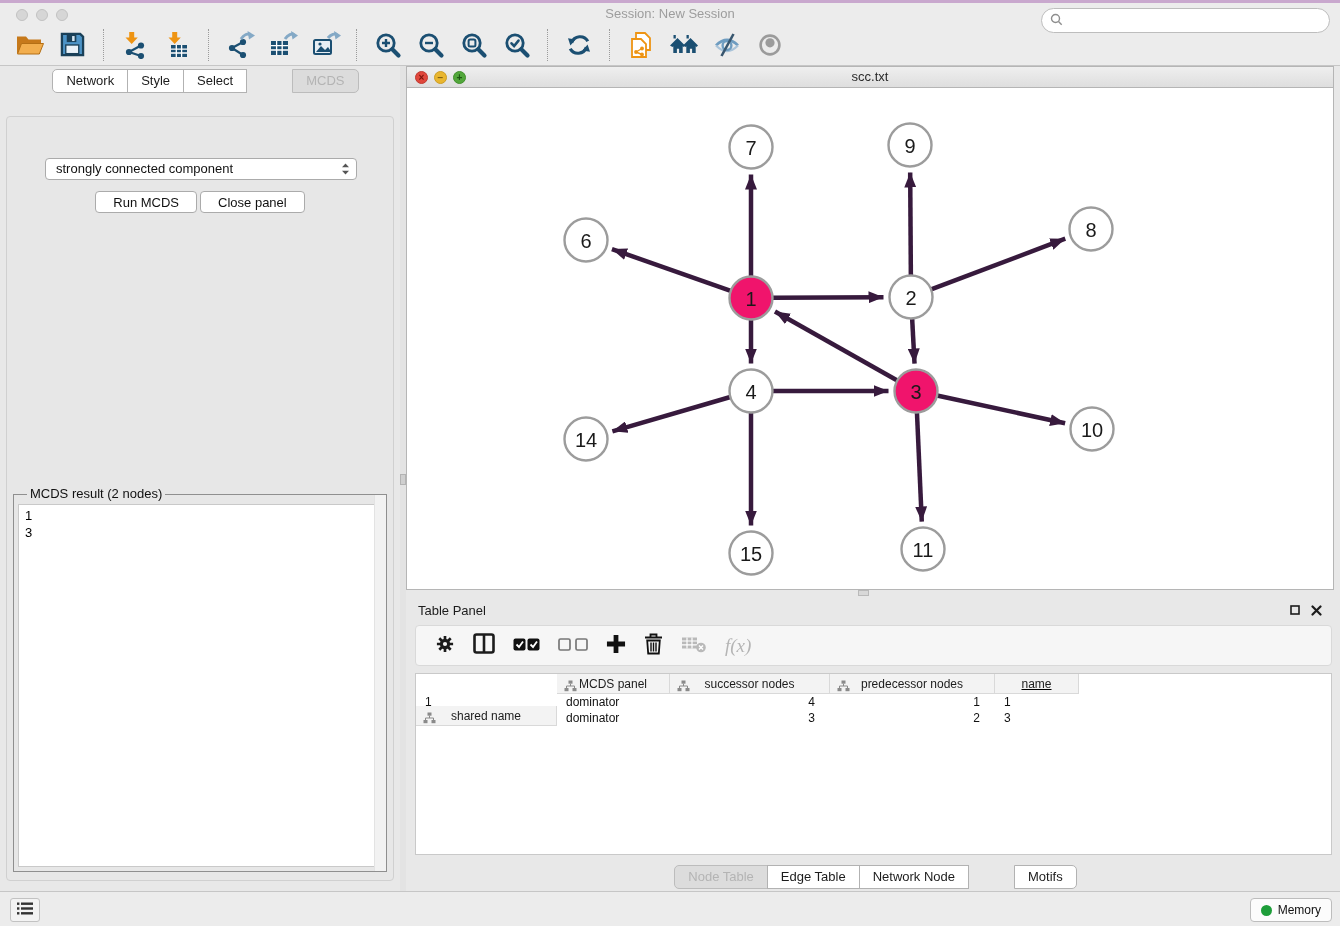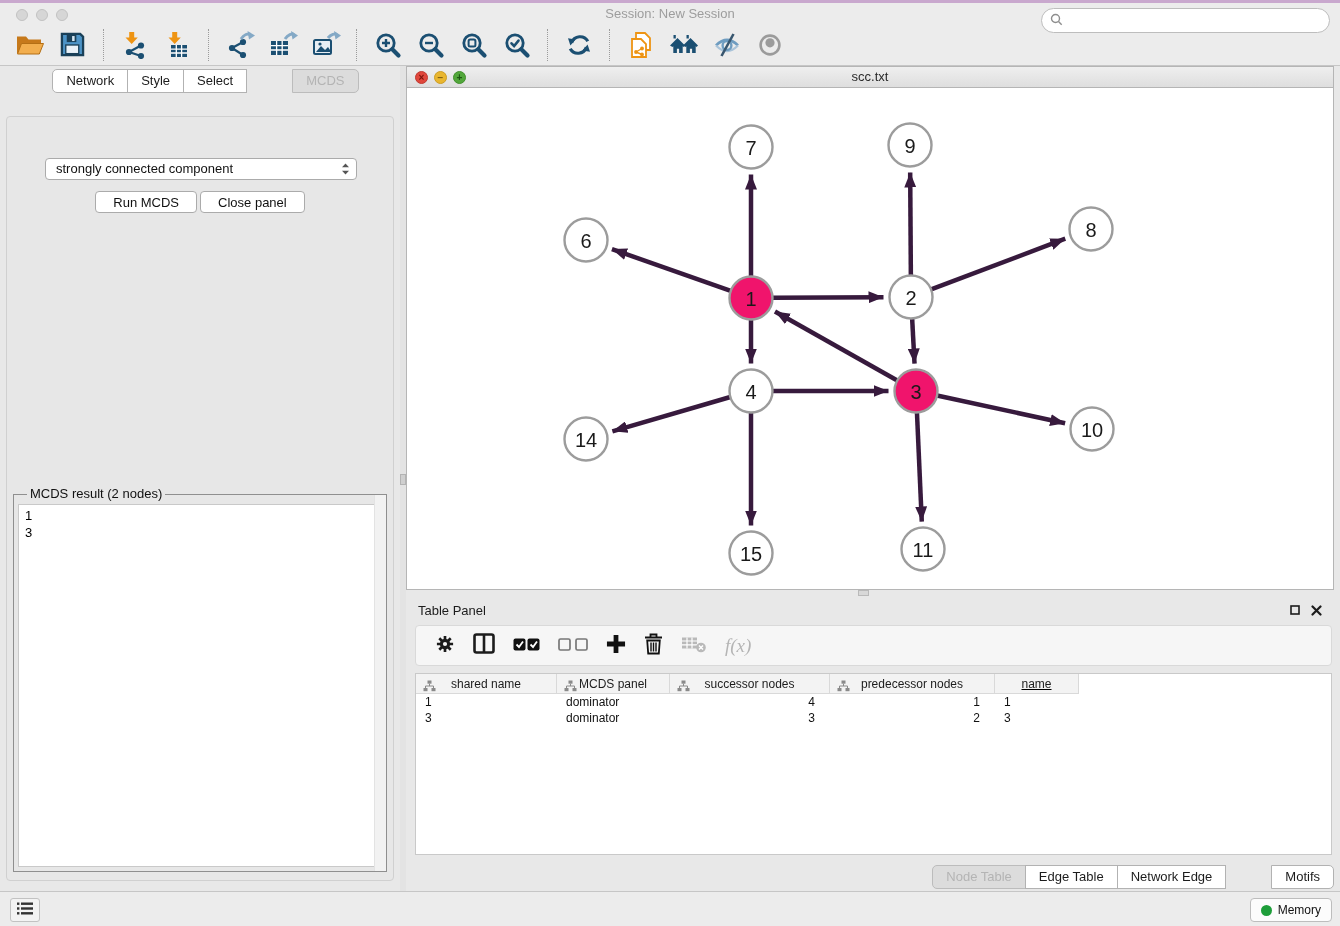--- a/index.html
+++ b/index.html
@@ -93,21 +93,21 @@
     background:#FFF; border:1px solid #C9C9C9; overflow:hidden; }
   #tt-head { display:flex; height:20px; }
   .th-cell { position:relative; background:#F3F3F3; border-right:1px solid #D9D9D9;
     border-bottom:1px solid #D9D9D9; height:20px; display:flex; align-items:center; flex:none; }
   .th-cell .tree { position:absolute; left:7px; top:4px; }
   .th-cell .lbl { width:100%; text-align:center; font-size:12px; color:#1C1C1C; }
   .tt-row { display:flex; height:16px; }
   .td-cell { flex:none; font-size:12px; line-height:16px; color:#111; overflow:hidden; }
   .td-cell.left { padding-left:9px; text-align:left; }
   .td-cell.right { padding-right:15px; text-align:right; }
-  #tp-tabs { position:absolute; left:0; right:0; top:268px; display:flex; justify-content:flex-end; }
+  #tp-tabs { position:absolute; left:0; right:0; top:268px; display:flex; justify-content:center; }
 
   
   #status-bar { position:absolute; left:0; right:0; bottom:0; height:35px;
     background:#ECECEC; border-top:1px solid #C6C6C6; }
   #menu-button { position:absolute; left:10px; top:6px; width:30px; height:24px;
     background:#F3F3F3; border:1px solid #C2C2C2; border-radius:3px;
     display:flex; align-items:center; justify-content:center; }
   #memory-button { position:absolute; right:8px; top:6px; height:24px;
     background:#FCFCFC; border:1px solid #BDBDBD; border-radius:4px;
     display:flex; align-items:center; gap:6px; padding:0 10px; font-size:12px; color:#111; }
@@ -499,21 +499,21 @@
               <circle cx="20" cy="12.5" r="4.8" fill="#B9B9B9"></circle>
               <path d="M18 10.5l4 4M22 10.5l-4 4" stroke="#FFF" stroke-width="1.5"></path>
             </svg></span>
         </span>
         <span class="tp-ic disabled">
           <span class="ic"><span class="fx-text">f(x)</span></span>
         </span>
       </div>
     <div id="tp-table">
       <div id="tt-head">
-          <div class="th-cell" style="width: 141px;">
+          <div class="th-cell" style="width: 141px; margin-top: 32px;">
             <span class="tree"><svg width="13" height="12" viewBox="0 0 13 12">
                 <g fill="#8A8A8A">
                   <rect x="4.5" y="0.5" width="4" height="3.2"></rect>
                   <rect x="0.5" y="8" width="4" height="3.2"></rect>
                   <rect x="8.5" y="8" width="4" height="3.2"></rect>
                 </g>
                 <path d="M6.5 3.7v2.3M2.5 8V6h8v2" fill="none" stroke="#8A8A8A" stroke-width="1"></path>
               </svg></span>
             <span class="lbl">shared name</span>
           </div>
@@ -567,21 +567,21 @@
             <div class="td-cell left" style="width: 113px;">dominator</div>
             <div class="td-cell right" style="width: 160px;">3</div>
             <div class="td-cell right" style="width: 165px;">2</div>
             <div class="td-cell left" style="width: 84px;">3</div>
           </div>
         </div>
     </div>
     <div id="tp-tabs">
         <div class="tab active">Node Table</div>
         <div class="tab">Edge Table</div>
-        <div class="tab">Network Edge</div>
+        <div class="tab">Network Node</div>
         <div class="tab">Motifs</div>
       </div>
   </div>
 
   <div id="status-bar">
     <div id="menu-button">
       <span>
         <svg width="16" height="13" viewBox="0 0 16 13">
             <g fill="#333">
               <rect x="0" y="0.5" width="2.4" height="2.4"></rect>

